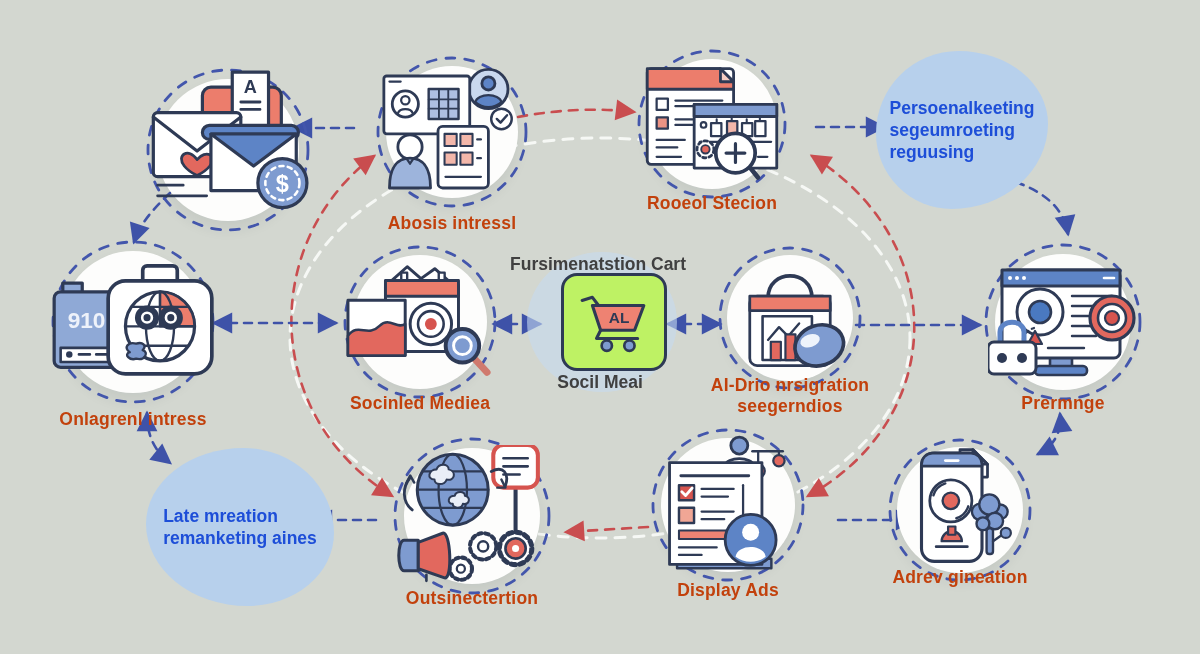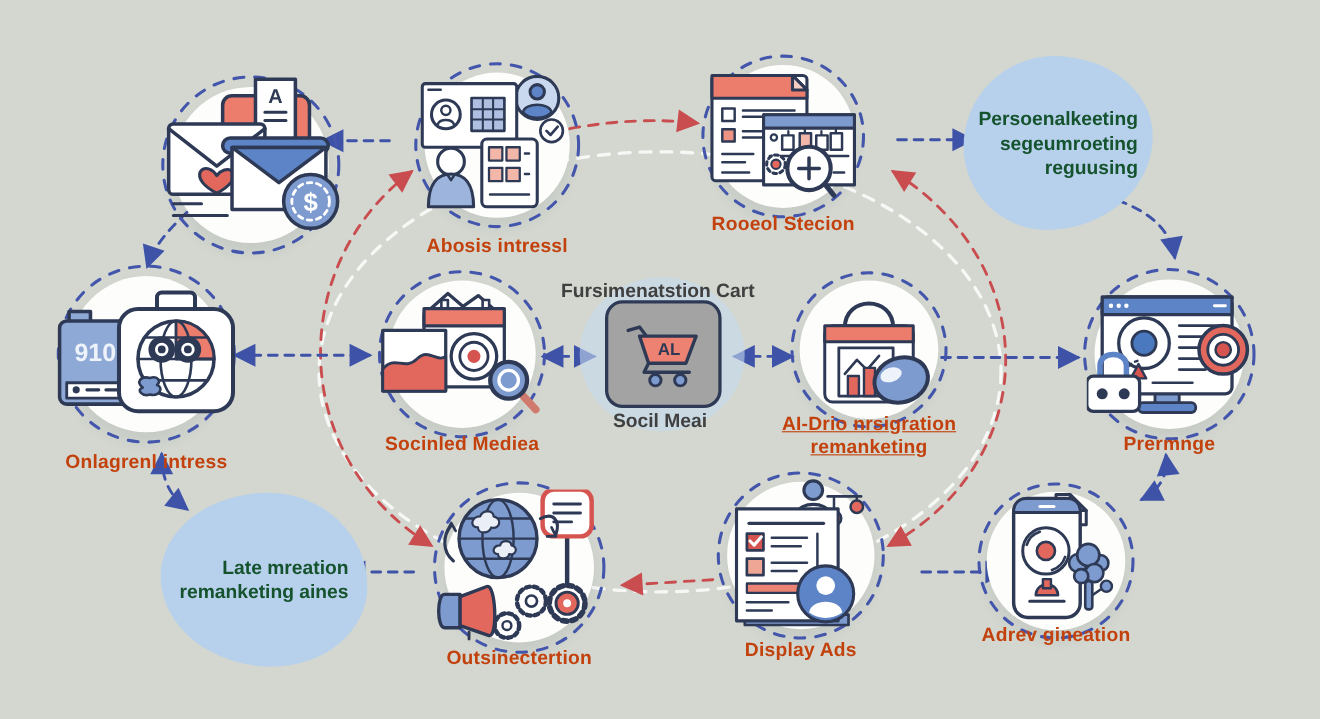--- a/index.html
+++ b/index.html
@@ -9,24 +9,24 @@
   .layer{position:absolute;left:0;top:0;}
   .node{position:absolute;transform:translate(-50%,-50%);}
   .disc{position:absolute;left:50%;top:50%;transform:translate(-50%,-50%);
         background:#fdfdfc;border-radius:50%;box-shadow:0 8px 14px rgba(40,50,70,.08);}
   .ringsvg{position:absolute;left:50%;top:50%;transform:translate(-50%,-50%);}
   .icon{position:absolute;left:50%;top:50%;transform:translate(-50%,-50%);}
   .label{position:absolute;left:50%;transform:translateX(-50%);white-space:nowrap;
          font-weight:bold;font-size:17.5px;color:#c2410c;letter-spacing:.2px;text-align:center;}
   .label2{line-height:21px;}
   .blob{position:absolute;transform:translate(-50%,-50%);background:#b7d0ec;
-        display:flex;align-items:center;justify-content:center;text-align:right;
-        font-weight:bold;font-size:17.5px;color:#14532d;line-height:22px;}
-  .cartbox{position:absolute;transform:translate(-50%,-50%);background:#a3a3a3;
-           border:3px solid #2e3a55;border-radius:16px;display:flex;align-items:center;justify-content:center;}
+        display:flex;align-items:center;justify-content:center;text-align:left;
+        font-weight:bold;font-size:17.5px;color:#1d4ed8;line-height:22px;}
+  .cartbox{position:absolute;transform:translate(-50%,-50%);background:#bef264;
+           border:3px solid #2e3a55;border-radius:16px;display:flex;align-items:center;justify-content:center;margin-left:11px;}
   .carthalo{position:absolute;transform:translate(-50%,-50%);background:#c7daf0;border-radius:50%;opacity:.6;}
   .title{position:absolute;transform:translateX(-50%);white-space:nowrap;font-weight:bold;
          font-size:17.5px;color:#404040;}
 </style>
 </head>
 <body>
 
 <div id="stage">
 
   <svg class="layer" width="1200" height="654">
@@ -253,23 +253,23 @@
         <rect x="40" y="58" width="54" height="48" fill="#fff" stroke-width="2.8"></rect>
         <path d="M46 84 L58 70 L68 80 L80 66" fill="none" stroke-width="2.6"></path>
         <rect x="49" y="86" width="11" height="20" fill="#e2685e" stroke-width="2.4"></rect>
         <rect x="65" y="78" width="11" height="28" fill="#e2685e" stroke-width="2.4"></rect>
         <g transform="rotate(-18 102 90)">
           <ellipse cx="102" cy="90" rx="27" ry="22" fill="#7e9bd0" stroke-width="4"></ellipse>
           <ellipse cx="94" cy="82" rx="11" ry="7" fill="#eef3fb" stroke="none"></ellipse>
         </g>
       </g>
     </svg>
-    <div class="label label2" style="top:58px;text-decoration:underline;">
+    <div class="label label2" style="top:58px;">
       <div>AI-Drio nrsigration</div>
-      <div>remanketing</div>
+      <div>seegerndios</div>
     </div>
   </div>
 
   <div class="node" style="left:1063px;top:322px;width:2px;height:2px;">
     <div class="disc" style="width:136px;height:136px;"></div>
     <svg class="ringsvg" width="160" height="160">
         <circle cx="80" cy="80" r="77" fill="none" stroke="#4356ac" stroke-width="2.8" stroke-dasharray="9 10" stroke-linecap="round"></circle>
       </svg>
     <svg class="icon" width="150" height="120" viewBox="0 0 150 120">
       <g stroke="#2e3a55" stroke-width="3" stroke-linejoin="round" stroke-linecap="round">

